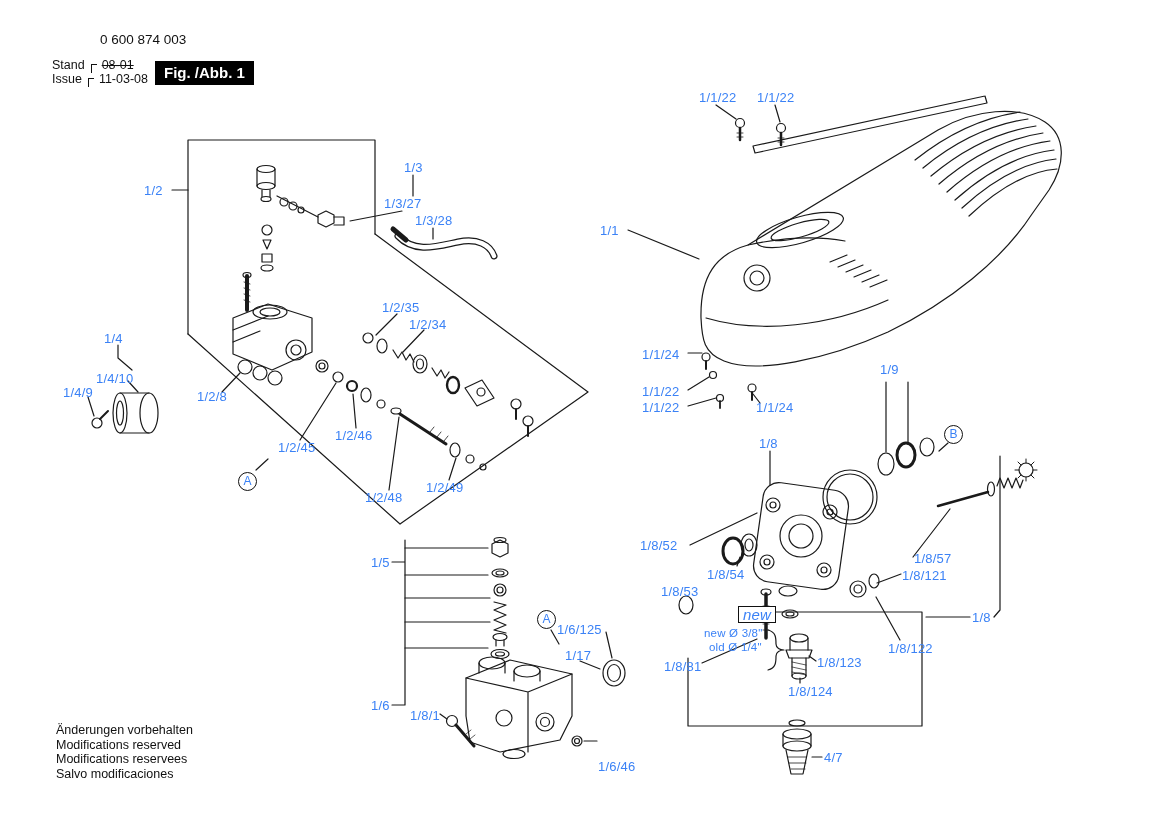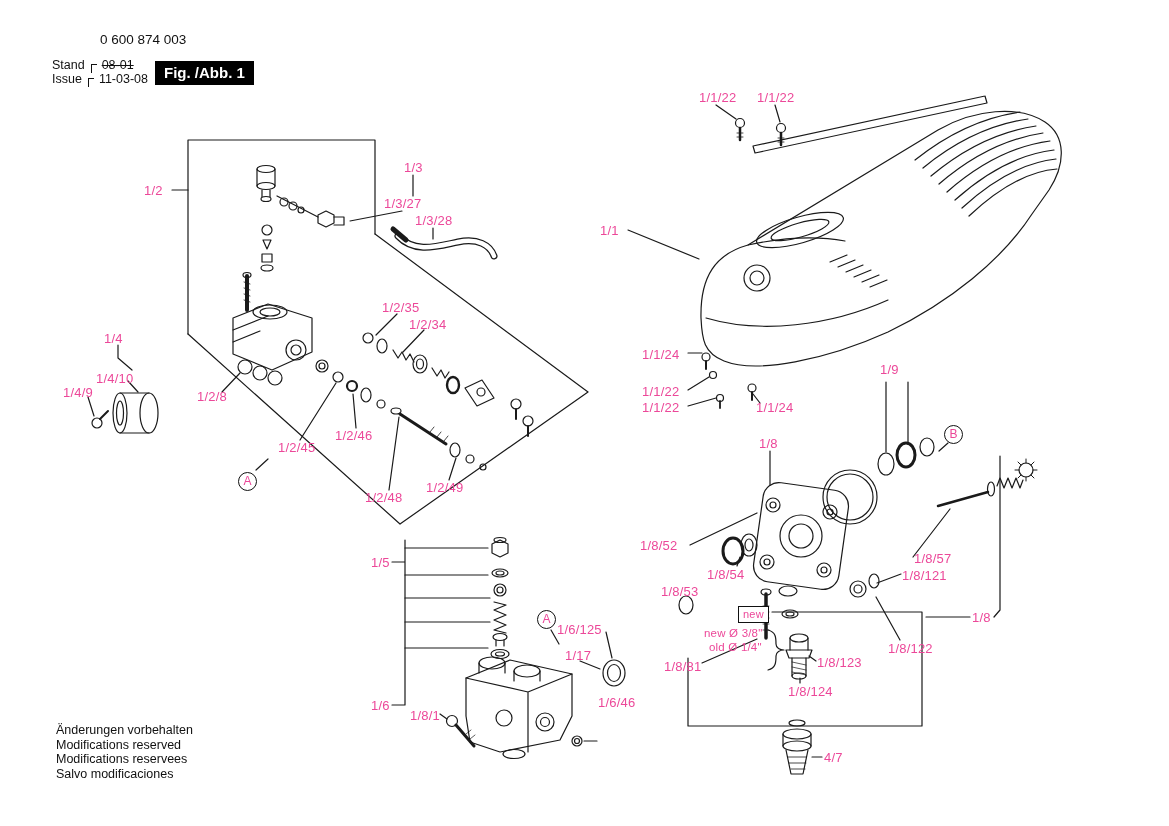--- a/index.html
+++ b/index.html
@@ -2,27 +2,27 @@
 <html><head>
 <meta charset="utf-8">
 <style>
   * { margin:0; padding:0; box-sizing:border-box; }
   html,body { width:1169px; height:826px; }
   body {
     position:relative; background:#ffffff; color:#111;
     font-family:"Liberation Sans", sans-serif; overflow:hidden;
   }
   #drawing { position:absolute; left:0; top:0; }
-  .lbl { position:absolute; font-size:13px; white-space:nowrap; color:#ec4899; letter-spacing:.2px; }
+  .lbl { position:absolute; font-size:13px; white-space:nowrap; color:#3b82f6; letter-spacing:.2px; }
   .small { font-size:11.5px; }
   .circ {
     width:19px; height:19px; border:1.4px solid #111; border-radius:50%;
     text-align:center; line-height:16.5px; font-size:12px;
   }
-  .boxed { border:1px solid #111; background:#fff; padding:0 4px; font-size:11px; line-height:15px; }
+  .boxed { border:1px solid #111; background:#fff; padding:0 4px; font-size:15px; line-height:15px;font-style:italic; }
   .part-number { position:absolute; left:56px; top:32px; font-size:13.5px;margin-left:44px; }
   .stand-issue { position:absolute; left:52px; top:58px; font-size:12.5px; line-height:14px; }
   .stand-issue .row { display:flex; align-items:center; }
   .hook {
     display:inline-block; width:6px; height:9px; margin:0 5px 0 6px;
     border-left:1.2px solid #111; border-top:1.2px solid #111; transform:translateY(3px);
   }
   .strike { text-decoration:line-through;text-align:right; }
   .fig-label {
     position:absolute; left:155px; top:61px; background:#000; color:#fff;
@@ -304,21 +304,21 @@
 <div class="lbl" style="left:63px;top:385px">1/4/9</div>
 <div class="lbl" style="left:197px;top:389px">1/2/8</div>
 <div class="lbl" style="left:278px;top:440px">1/2/45</div>
 <div class="lbl" style="left:335px;top:428px">1/2/46</div>
 <div class="lbl" style="left:365px;top:490px">1/2/48</div>
 <div class="lbl" style="left:426px;top:480px">1/2/49</div>
 <div class="lbl circ" style="left:238px;top:472px">A</div>
 <div class="lbl" style="left:371px;top:555px">1/5</div>
 <div class="lbl" style="left:371px;top:698px">1/6</div>
 <div class="lbl" style="left:410px;top:708px">1/8/1</div>
-<div class="lbl" style="left:598px;top:695px">1/6/46</div>
+<div class="lbl" style="left:598px;top:759px">1/6/46</div>
 <div class="lbl" style="left:557px;top:622px">1/6/125</div>
 <div class="lbl" style="left:565px;top:648px">1/17</div>
 <div class="lbl circ" style="left:537px;top:610px">A</div>
 <div class="lbl" style="left:699px;top:90px">1/1/22</div>
 <div class="lbl" style="left:757px;top:90px">1/1/22</div>
 <div class="lbl" style="left:600px;top:223px">1/1</div>
 <div class="lbl" style="left:642px;top:347px">1/1/24</div>
 <div class="lbl" style="left:642px;top:384px">1/1/22</div>
 <div class="lbl" style="left:642px;top:400px">1/1/22</div>
 <div class="lbl" style="left:756px;top:400px">1/1/24</div>

